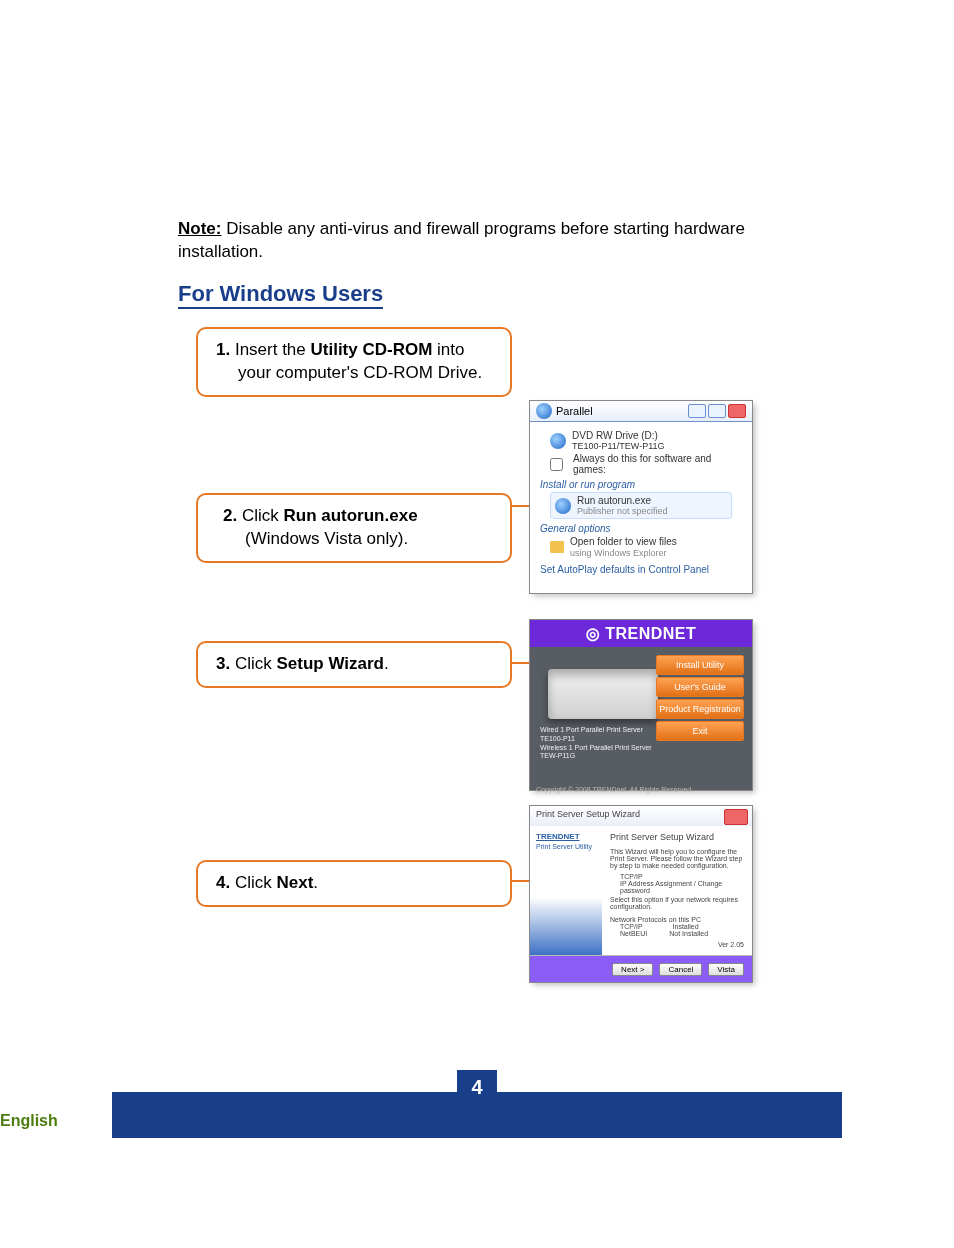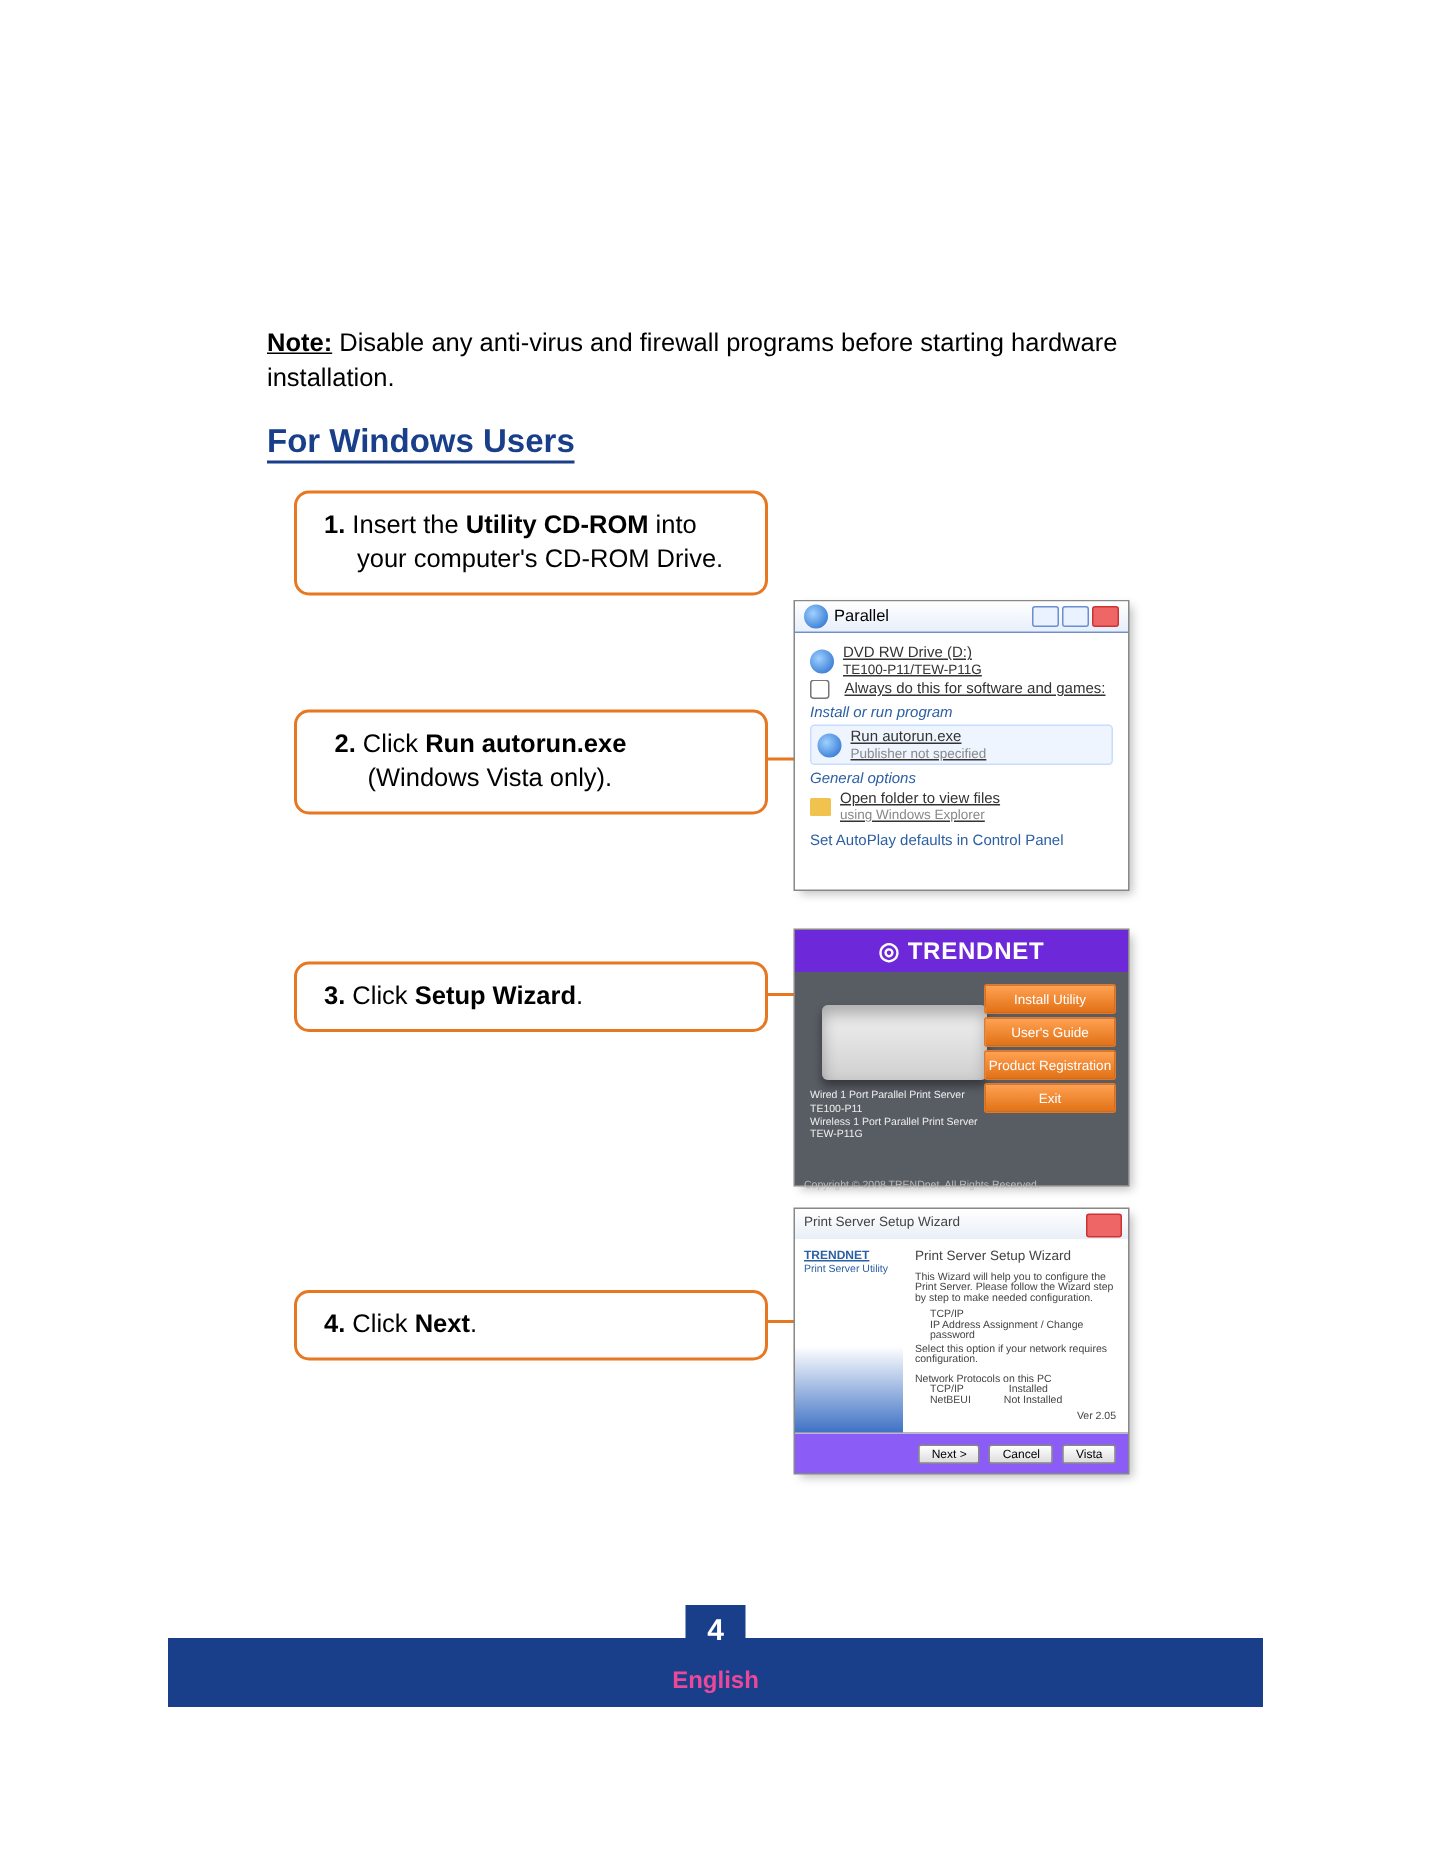--- a/index.html
+++ b/index.html
@@ -11,31 +11,31 @@
 .body-text u{ text-decoration:underline; }
 .subtitle { position:absolute; top:281px; left:178px; font-size:22px; font-weight:bold; color:#1a3f8a; border-bottom:2px solid #1a3f8a; padding-bottom:0; }
 .step { position:absolute; border:2px solid #e87722; border-radius:10px; background:#fff; padding:10px 14px 10px 18px; font-size:17px; line-height:1.35; box-sizing:border-box; }
 .step .n{ font-weight:bold; }
 .step .bold{ font-weight:bold; }
 .step .hang{ display:block; padding-left:22px; text-indent:-22px; }
 .connector { position:absolute; height:2px; background:#e87722; }
 .endpoint  { position:absolute; width:10px; height:10px; background:#e87722; border-radius:50%; }
 .footer-band { position:absolute; bottom:110px; left:112px; width:730px; height:46px; background:#1a3f8a; }
 .page-number-box { position:absolute; bottom:144px; left:50%; transform:translateX(-50%); width:40px; height:34px; background:#1a3f8a; color:#fff; display:flex; align-items:center; justify-content:center; font-weight:bold; font-size:20px; }
-.page-lang { position:absolute; bottom:118px; left:0; width:100%; text-align:center; color:#ec4899; font-weight:bold; font-size:16px; }
+.page-lang { position:absolute; bottom:118px; left:0; width:100%; color:#4d7c0f; font-weight:bold; font-size:16px; }
 
 
 .shot { position:absolute; box-shadow:0 0 0 1px #888, 3px 3px 6px rgba(0,0,0,.25); background:#fff; }
 .shot-inner{ padding:6px 10px; font-size:10px; color:#333; }
 .win-title{ background:linear-gradient(#fff,#e7effb); border-bottom:1px solid #708fcb; padding:2px 6px; display:flex; align-items:center; gap:4px; font-size:11px; }
 .win-btns{ margin-left:auto; display:flex; gap:2px; }
 .win-btn{ width:16px; height:12px; border:1px solid #6a8fcf; border-radius:2px; background:#eaf2ff; }
 .win-btn.close{ background:#e66; border-color:#c33; }
 .cd-icon{ width:16px; height:16px; border-radius:50%; background:radial-gradient(circle at 6px 6px,#9fd1ff,#1e66c9); display:inline-block; flex:none; }
-.autoplay .row{ display:flex; gap:6px; align-items:center; margin:2px 0;text-decoration:underline; }
+.autoplay .row{ display:flex; gap:6px; align-items:center; margin:2px 10px; }
 .autoplay .section{ margin:4px 0 2px; color:#2b5fa4; font-style:italic; font-size:10px; }
 .autoplay .run-item{ border:1px solid #c7dcff; background:#eef5ff; border-radius:3px; padding:2px 4px; }
 .autoplay .run-item .s{ display:block; color:#888; font-size:9px; }
 .autoplay .folder-icon{ width:14px; height:12px; background:#f2c24e; border-radius:1px; display:inline-block; }
 .autoplay a{ color:#2b5fa4; text-decoration:none; font-size:10px; }
 .autoplay input[type=checkbox]{ margin:0 4px 0 0; }
 
 .trendnet{ background:#585c63; }
 .trendnet-bar{ background:#6d28d9; color:#fff; text-align:center; font-size:16px; padding:4px 0; font-weight:bold; letter-spacing:.5px; }
 .trendnet-body{ position:relative; height:150px; }
@@ -67,21 +67,21 @@
   </div>
 
   <div class="subtitle">For Windows Users</div>
 
   <div class="step" style="top:327px; left:196px; width:316px;">
     <span class="hang">
       <span class="n">1.</span><span> Insert the </span><span class="bold">Utility CD-ROM</span><span> into your computer's CD-ROM Drive.</span>
     </span>
   </div>
 
-  <div class="step" style="top:473px; left:196px; width:316px;padding-left:25px;">
+  <div class="step" style="top:493px; left:196px; width:316px;padding-left:25px;">
     <span class="hang">
       <span class="n">2.</span><span> Click </span><span class="bold">Run autorun.exe</span><span> (Windows Vista only).</span>
     </span>
   </div>
   <div class="connector" style="top:505px; left:512px; width:30px;"></div>
   <div class="endpoint" style="top:500px; left:540px;"></div>
 
   <div class="shot" style="top:401px; left:530px; width:222px; height:192px;">
     <div class="win-title">
       <span class="cd-icon"></span>

